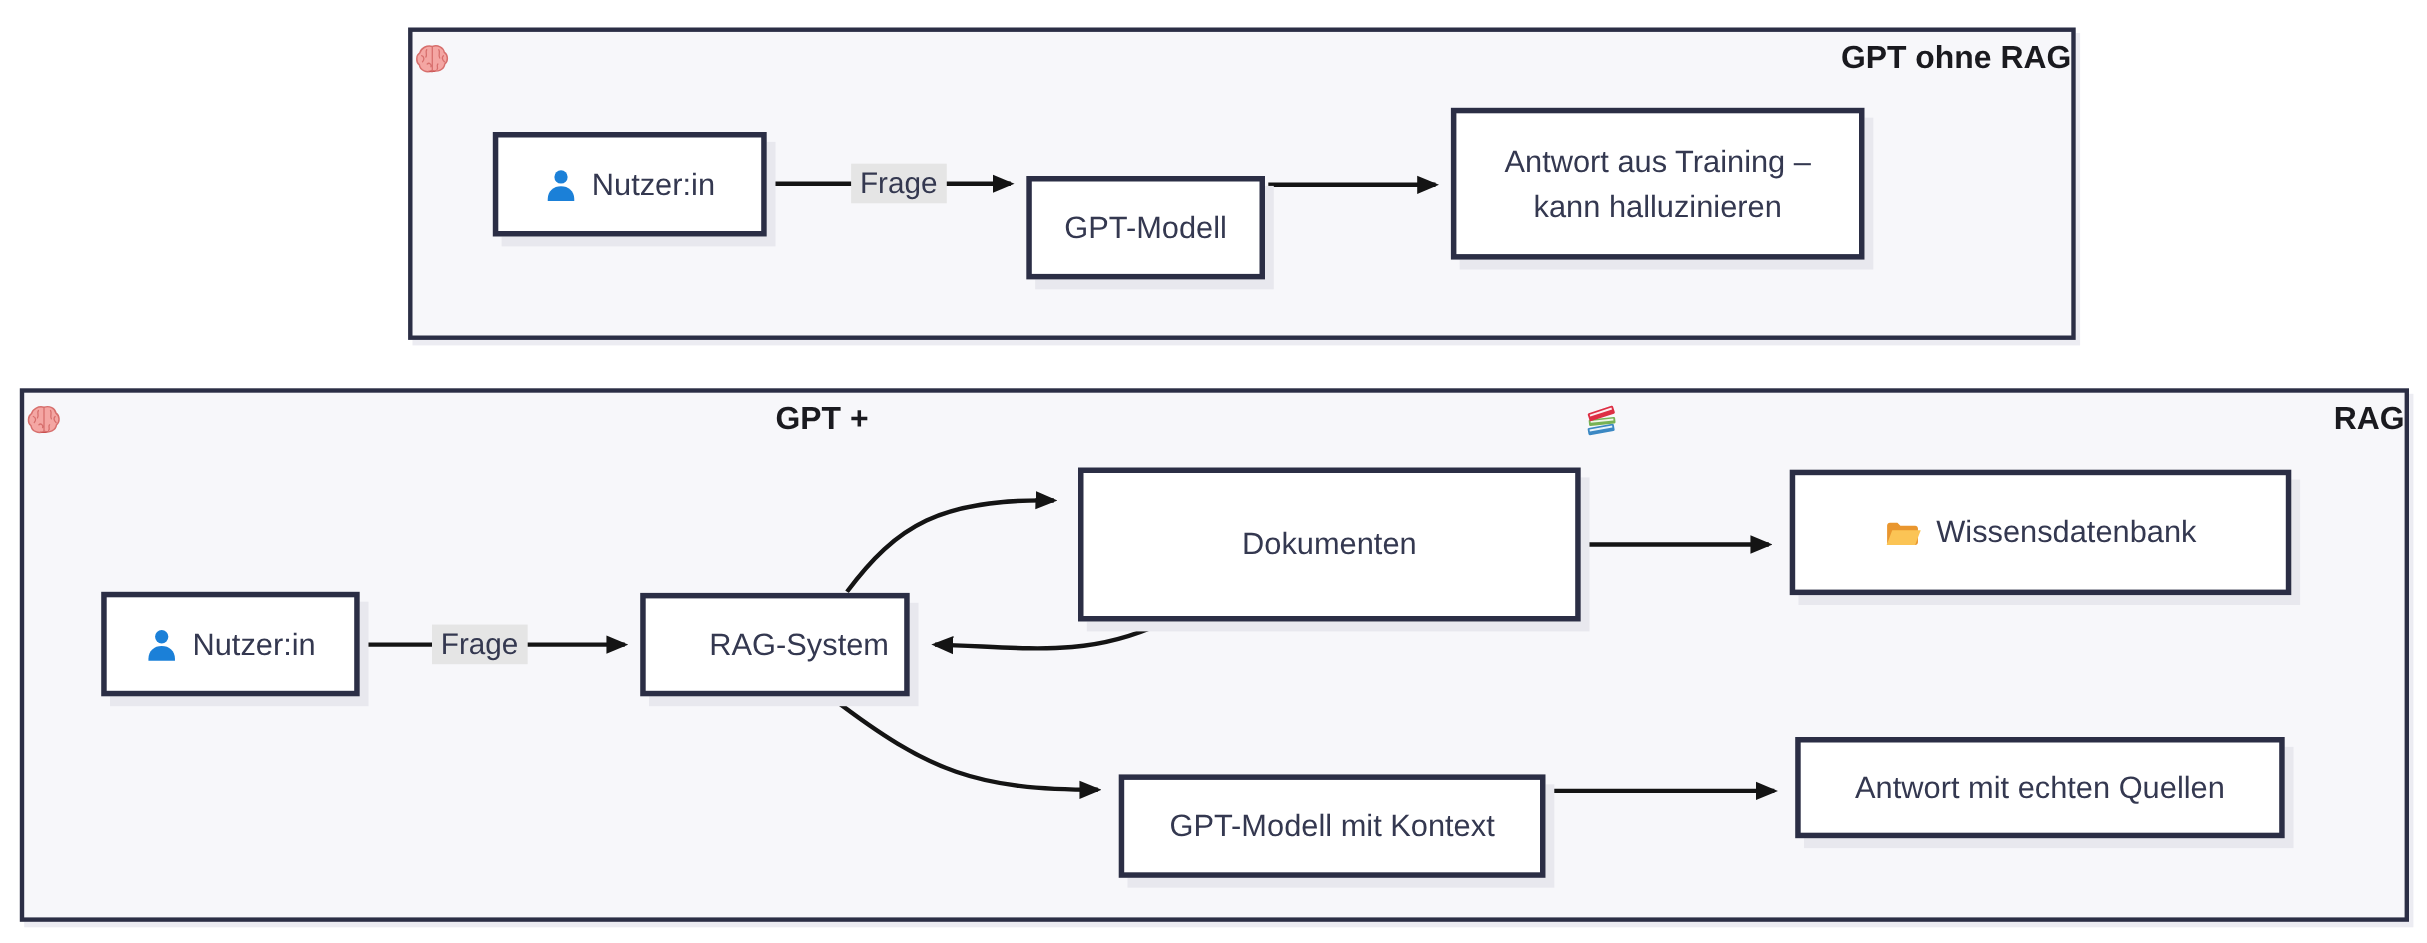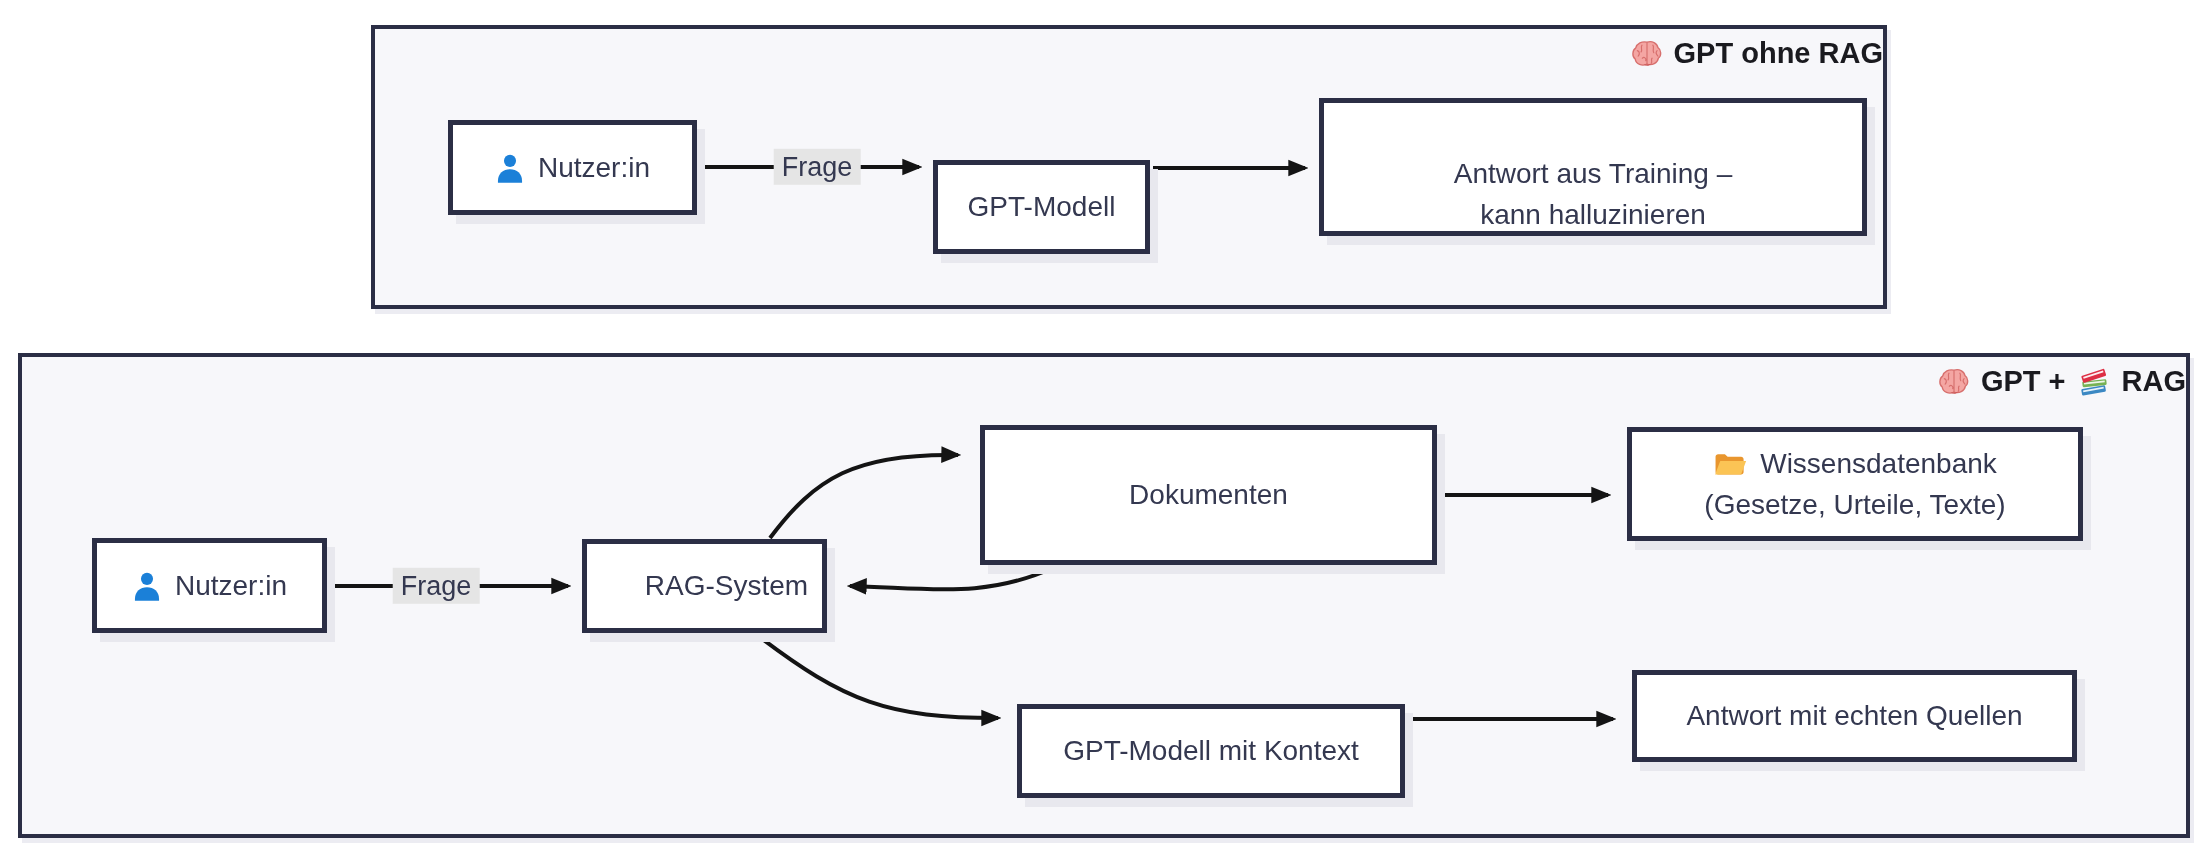--- a/index.html
+++ b/index.html
@@ -21,21 +21,21 @@
     box-sizing: border-box;
     z-index: 0;
   }
   .cluster-top    { left: 371px; top: 25px;  width: 1516px; height: 284px; }
   .cluster-bottom { left: 18px;  top: 353px; width: 2172px; height: 485px; }
 
   .cluster-title {
     position: absolute;
     top: 8px; left: 2px; right: 0;
     display: flex;
-    justify-content: flex-end;
+    justify-content: space-between;
     align-items: center;
     gap: 11px;
     font-size: 29px;
     font-weight: 600;
     color: #1a1a1f;
   }
 
   
   .edges { position: absolute; left: 0; top: 0; z-index: 1; pointer-events: none; }
 
@@ -54,21 +54,21 @@
     font-weight: 500;
     color: #343850;
     text-align: center;
     z-index: 2;
   }
   .node .node-lines { display: flex; flex-direction: column; gap: 9px; }
   .node .line { display: flex; align-items: center; justify-content: center; gap: 13px; }
 
   .n-user-top    { left: 448px;  top: 120px; width: 249px; height: 95px; }
   .n-gpt-model   { left: 933px;  top: 121px; width: 217px; height: 94px; margin-top: 39px; }
-  .n-answer-top  { left: 1319px; top: 98px;  width: 548px; height: 138px; align-items: flex-end; }
+  .n-answer-top  { left: 1319px; top: 98px;  width: 376px; height: 138px; }
   .n-user-bottom { left: 92px;   top: 538px; width: 235px; height: 95px; }
   .n-rag-system  { left: 582px;  top: 539px; width: 245px; height: 94px; padding-left: 44px; }
   .n-vector      { left: 980px;  top: 425px; width: 457px; height: 140px; }
   .n-knowledge   { left: 1627px; top: 427px; width: 456px; height: 114px; }
   .n-gpt-context { left: 1017px; top: 672px; width: 388px; height: 94px; margin-top: 32px; }
   .n-answer-bot  { left: 1632px; top: 670px; width: 445px; height: 92px; }
 
   
   .edge-label {
     position: absolute;
@@ -205,23 +205,20 @@
     <div class="node-lines">
       <div class="line">
         <span class="icon">
           <svg width="34" height="29" viewBox="0 0 40 32">
             <path d="M3 8 C3 6.3 4.3 5 6 5 L14 5 L17.2 8.2 L33 8.2 C34.7 8.2 36 9.5 36 11.2 L36 26 C36 27.7 34.7 29 33 29 L6 29 C4.3 29 3 27.7 3 26 Z" fill="#e9962e"></path>
             <path d="M8.5 13 L39 13 L33 29 L2.5 29 Z" fill="#fbc455"></path>
           </svg>
         </span>
         <span>Wissensdatenbank</span>
       </div>
-      <div class="line">
-          <span>(Gesetze, Urteile, Texte)</span>
-        </div>
     </div>
   </div>
 
   <div class="node n-gpt-context">
     <span>GPT-Modell mit Kontext</span>
   </div>
 
   <div class="node n-answer-bot">
     <span>Antwort mit echten Quellen</span>
   </div>

